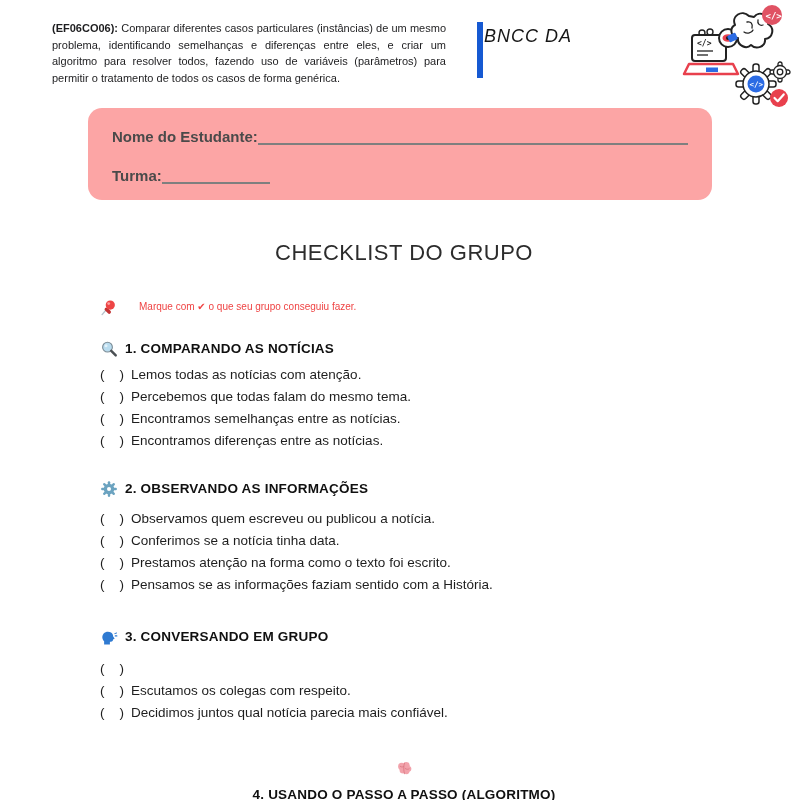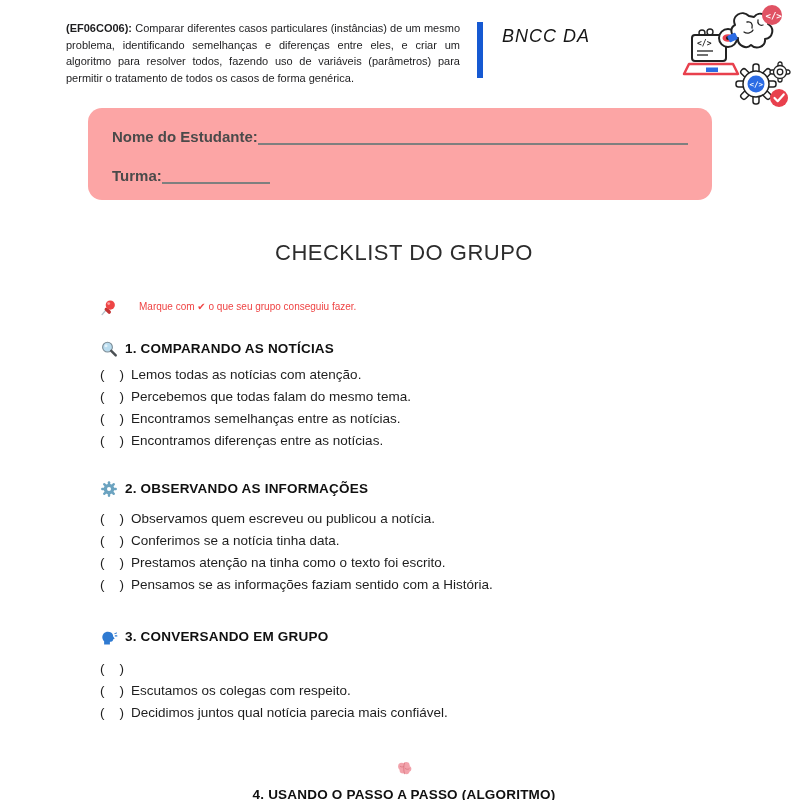--- a/index.html
+++ b/index.html
@@ -4,28 +4,28 @@
 <style>
   * { margin:0; padding:0; box-sizing:border-box; }
   html,body { width:800px; height:800px; background:#ffffff; }
   .page {
     position:relative; width:800px; height:800px; background:#fff;
     font-family:"Liberation Sans","DejaVu Sans",sans-serif; color:#1d1d1f; overflow:hidden;
   }
 
   
   .competency {
-    position:absolute; left:66px; top:20px; width:394px;
+    position:absolute; left:52px; top:20px; width:394px;
     font-size:11px; line-height:1.5; text-align:justify; color:#1d1d1f;
   }
   .competency .code { font-weight:bold; }
   .header-divider {
     position:absolute; left:477px; top:22px; width:6px; height:56px; background:#1659d2;
   }
-  .logo { position:absolute; left:502px; top:27px; line-height:1; }
+  .logo { position:absolute; left:484px; top:27px; line-height:1; }
   .logo-top {
     font-style:italic; font-size:18px; letter-spacing:1px; color:#161616; font-weight:500;
   }
   .logo-bottom {
     font-family:"Liberation Serif","DejaVu Serif",serif; font-weight:bold;
     font-size:24px; letter-spacing:0.5px; color:#0d0d0d; margin-top:2px;
   }
   .hdr-icon { position:absolute; }
   .hdr-laptop { left:682px; top:26px; }
   .hdr-brain  { left:727px; top:4px; }
@@ -233,21 +233,21 @@
             <span>)</span>
           </span>
         <span class="txt">Conferimos se a notícia tinha data.</span>
       </li>
       <li class="item">
         <span class="cb">
             <span>(</span>
             <span class="gap"></span>
             <span>)</span>
           </span>
-        <span class="txt">Prestamos atenção na tinha como o texto foi escrito.</span>
+        <span class="txt">Prestamos atenção na forma como o texto foi escrito.</span>
       </li>
       <li class="item">
         <span class="cb">
             <span>(</span>
             <span class="gap"></span>
             <span>)</span>
           </span>
         <span class="txt">Pensamos se as informações faziam sentido com a História.</span>
       </li>
     </ul>

